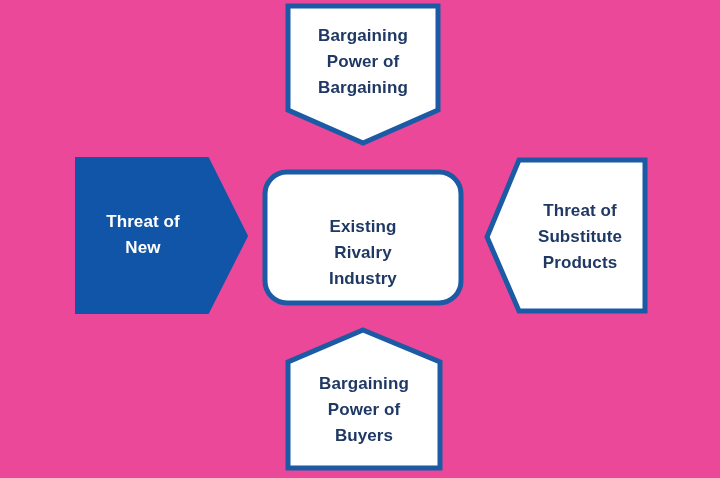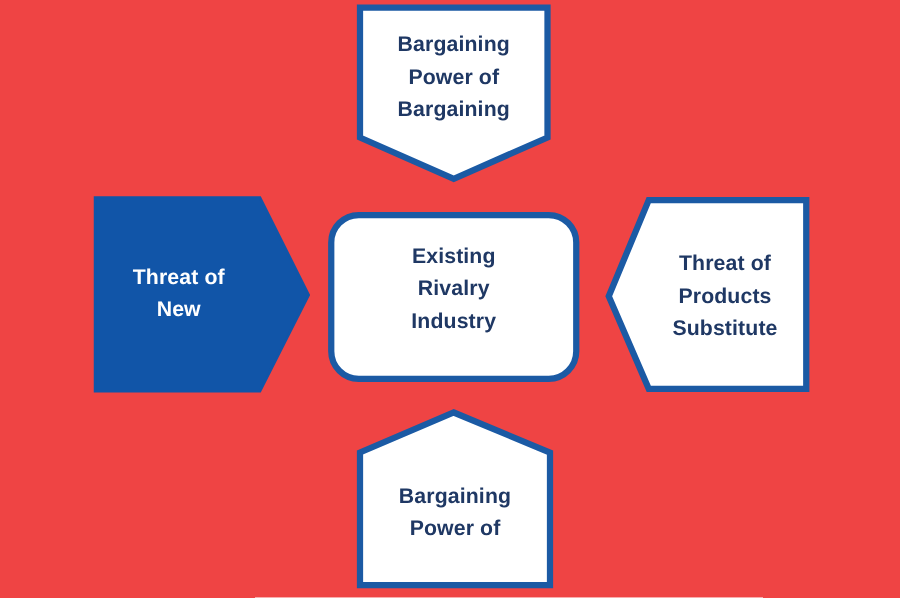--- a/index.html
+++ b/index.html
@@ -7,21 +7,21 @@
     padding: 0;
     background: #ffffff;
   }
   body {
     font-family: "Liberation Sans", sans-serif;
   }
   #diagram-canvas {
     position: relative;
     width: 720px;
     height: 478px;
-    background: #ef4444;
+    background: #ec4899;
     overflow: hidden;
   }
   #forces-svg {
     position: absolute;
     left: 0;
     top: 0;
     width: 720px;
     height: 478px;
     display: block;
   }
@@ -47,21 +47,21 @@
     left: 286px;  top: 14px;  width: 154px; height: 96px;
     color: #1F3864;
   }
   
   #label-new-entrants {
     left: 76px;  top: 186px;  width: 134px; height: 98px;
     color: #ffffff;
   }
   
   #label-rivalry {
-    left: 264px;  top: 182px;  width: 198px; height: 98px;
+    left: 264px;  top: 204px;  width: 198px; height: 98px;
     color: #1F3864;
   }
   
   #label-substitutes {
     left: 515px;  top: 188px;  width: 130px; height: 98px;
     color: #1F3864;
   }
   
   #label-buyers {
     left: 288px;  top: 362px;  width: 152px; height: 96px;
@@ -98,22 +98,23 @@
   </div>
 
   <div class="force-label" id="label-rivalry">
     <span class="ln">Existing</span>
     <span class="ln">Rivalry</span>
     <span class="ln">Industry</span>
   </div>
 
   <div class="force-label" id="label-substitutes">
     <span class="ln">Threat of</span>
+    <span class="ln">Substitute</span>
     <span class="ln">Products</span>
-    <span class="ln">Substitute</span>
   </div>
 
   <div class="force-label" id="label-buyers">
     <span class="ln">Bargaining</span>
     <span class="ln">Power of</span>
+    <span class="ln">Buyers</span>
   </div>
 
 </div>
 
 </body></html>

